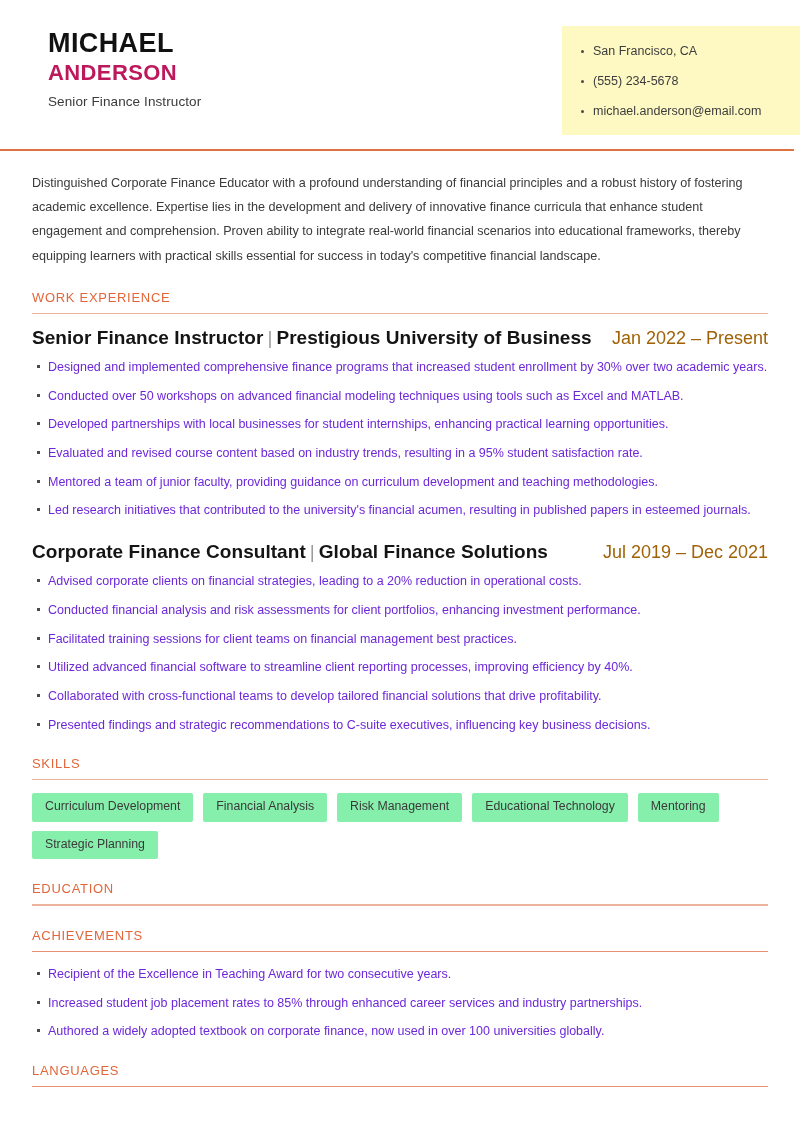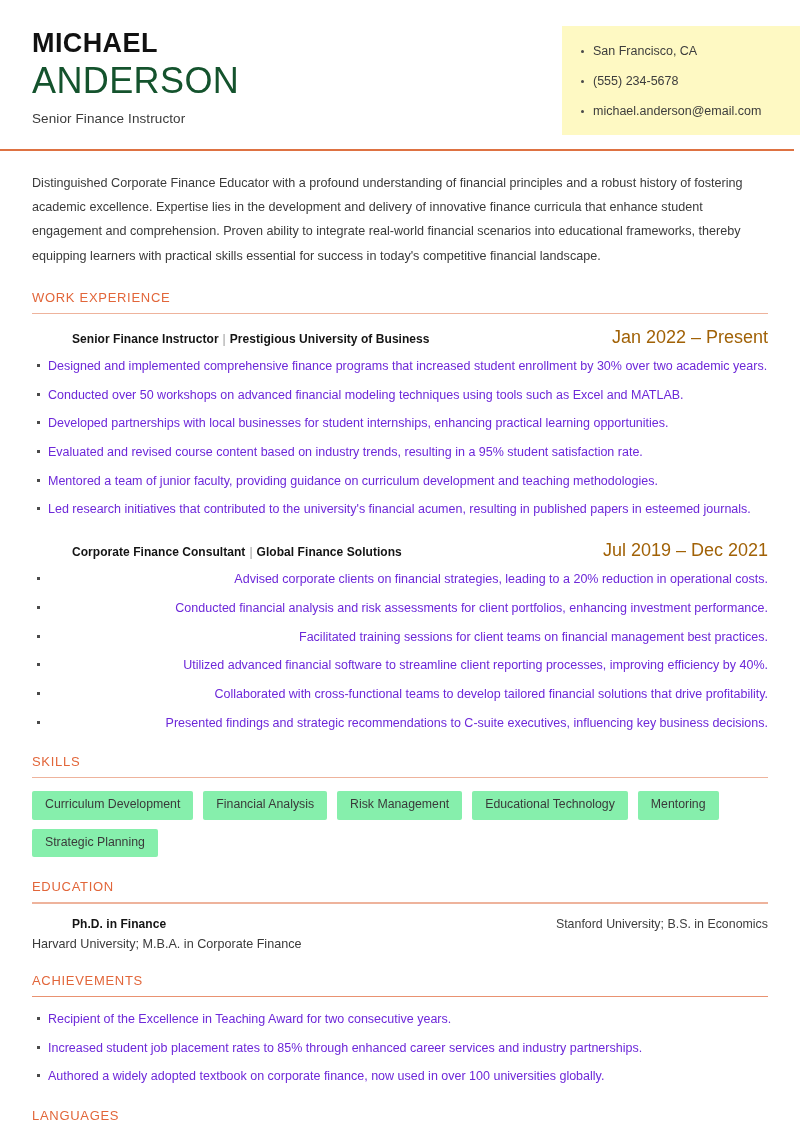--- a/index.html
+++ b/index.html
@@ -21,40 +21,40 @@
     position: relative;
     background: #ffffff;
     box-sizing: border-box;
   }
 
   
   .header {
     display: flex;
     align-items: flex-start;
     justify-content: space-between;
-    padding: 22px 0 0 0;
+    padding: 22px 0 0 16px;
     min-height: 112px;
     box-sizing: border-box;
   }
   .header-left {
     padding-left: 32px;
     padding-top: 6px;
   }
   .name-first {
     font-size: 27px;
     font-weight: bold;
     letter-spacing: 0.4px;
     color: #111111;
     line-height: 1.17;
   }
   .name-last {
-    font-size: 36px;
-    font-weight: normal;
+    font-size: 22px;
+    font-weight: bold;
     letter-spacing: 0.4px;
-    color: #14532d;
+    color: #be185d;
     line-height: 1.17;
   }
   .job-subtitle {
     font-size: 13.5px;
     color: #3a3a3a;
     margin-top: 9px;
     letter-spacing: 0.1px;
   }
 
   .contact-box {
@@ -120,34 +120,33 @@
   }
   .section-rule {
     height: 1.5px;
     background: #EEB39C;
     margin-bottom: 13px;
   }
   .section-rule.strong { background: #E99271; }
 
   
   .entry { margin-bottom: 4px; }
-  .entry + .entry { margin-top: 22px; text-align: right; }
+  .entry + .entry { margin-top: 22px; }
 
   .entry-head {
     display: flex;
     align-items: baseline;
     justify-content: space-between;
     margin-bottom: 9px;
   }
   .entry-title {
-    font-size: 12px;
+    font-size: 19px;
     font-weight: bold;
     color: #141414;
     letter-spacing: 0.05px;
-    margin-left: 40px;
   }
   .entry-sep {
     font-weight: normal;
     color: #9a9a9a;
     padding: 0 4px 0 4px;
   }
   .entry-date {
     font-size: 18px;
     color: #a16207;
     white-space: nowrap;
@@ -276,27 +275,20 @@
         <span class="chip">Risk Management</span>
         <span class="chip">Educational Technology</span>
         <span class="chip">Mentoring</span>
         <span class="chip">Strategic Planning</span>
       </div>
     </div>
 
     <div class="section">
       <div class="section-title">EDUCATION</div>
       <div class="section-rule"></div>
-      <div class="entry">
-        <div class="entry-head">
-          <div class="entry-title">Ph.D. in Finance</div>
-          <div class="entry-right">Stanford University; B.S. in Economics</div>
-        </div>
-        <div class="entry-sub">Harvard University; M.B.A. in Corporate Finance</div>
-      </div>
     </div>
 
     <div class="section">
       <div class="section-title">ACHIEVEMENTS</div>
       <div class="section-rule strong"></div>
       <ul class="bullets">
         <li>Recipient of the Excellence in Teaching Award for two consecutive years.</li>
         <li>Increased student job placement rates to 85% through enhanced career services and industry partnerships.</li>
         <li>Authored a widely adopted textbook on corporate finance, now used in over 100 universities globally.</li>
       </ul>

